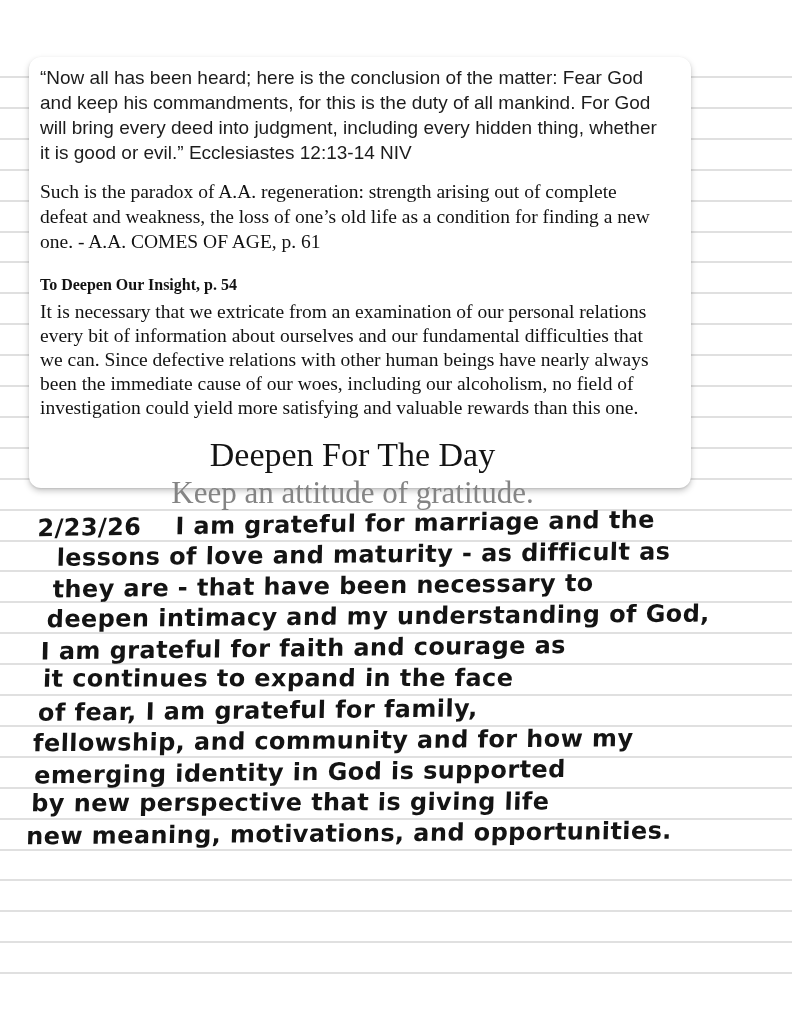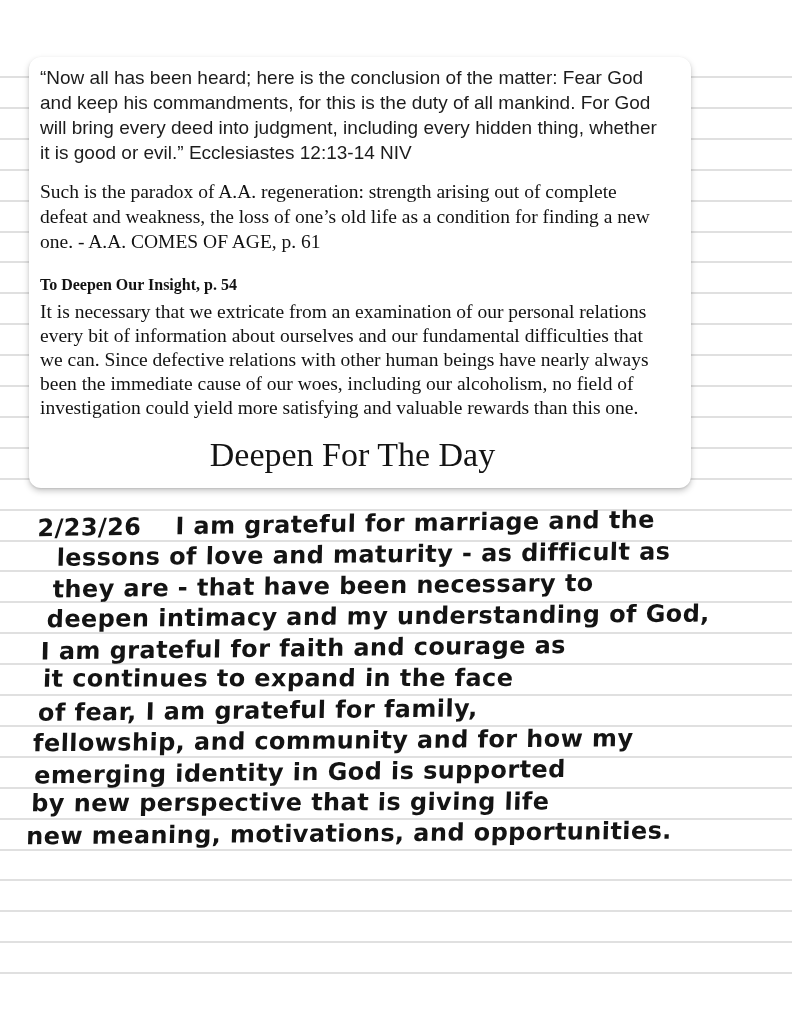--- a/index.html
+++ b/index.html
@@ -134,20 +134,21 @@
     <div class="scripture">“Now all has been heard; here is the conclusion of the matter: Fear God and keep his commandments, for this is the duty of all mankind. For God will bring every deed into judgment, including every hidden thing, whether it is good or evil.” Ecclesiastes 12:13-14 NIV</div>
 
     <div class="aa-quote">Such is the paradox of A.A. regeneration: strength arising out of complete defeat and weakness, the loss of one’s old life as a condition for finding a new one. - A.A. COMES OF AGE, p. 61</div>
 
     <div class="insight-heading">To Deepen Our Insight, p. 54</div>
 
     <div class="insight-body">It is necessary that we extricate from an examination of our personal relations every bit of information about ourselves and our fundamental difficulties that we can. Since defective relations with other human beings have nearly always been the immediate cause of our woes, including our alcoholism, no field of investigation could yield more satisfying and valuable rewards than this one.</div>
 
     <div class="thought-title">Deepen For The Day</div>
 
+    <div class="thought-sub">Keep an attitude of gratitude.</div>
   </div>
 
   <div class="journal">
     <div class="jl">
       <span class="journal-date">2/23/26</span><span>I am grateful for marriage and the</span>
     </div>
     <div class="jl">lessons of love and maturity - as difficult as</div>
     <div class="jl">they are - that have been necessary to</div>
     <div class="jl">deepen intimacy and my understanding of God,</div>
     <div class="jl">I am grateful for faith and courage as</div>

